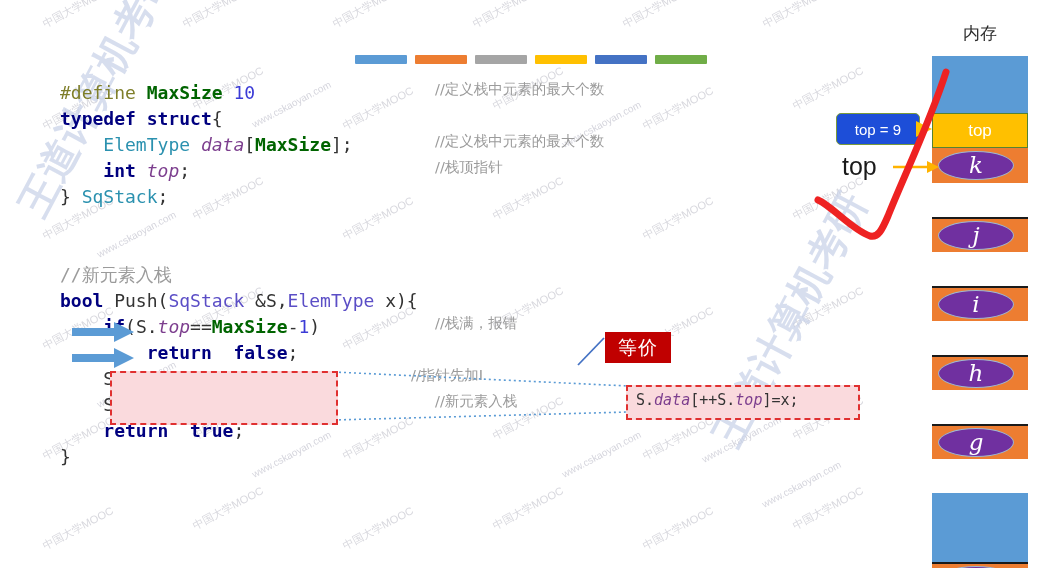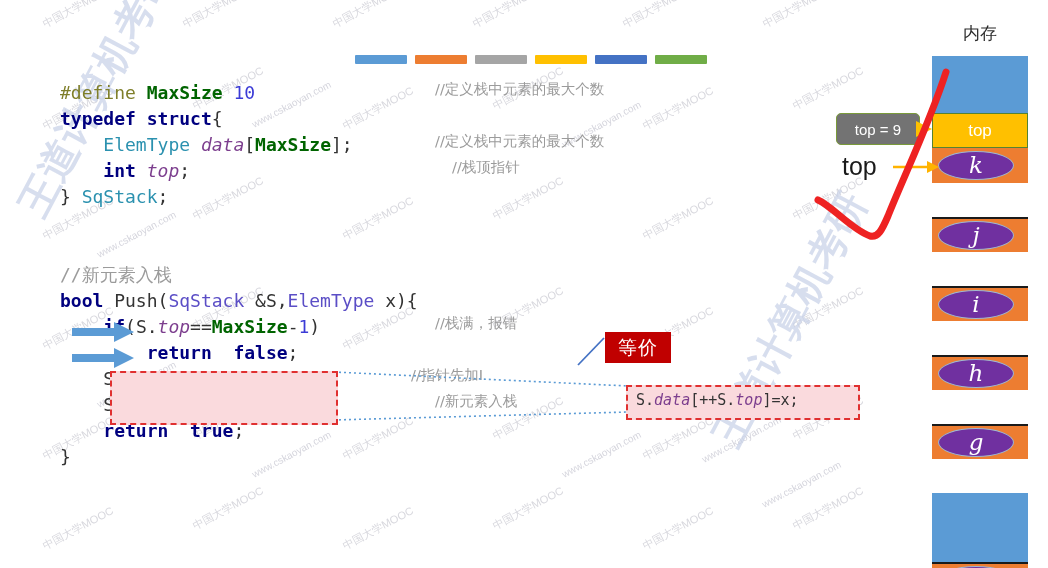--- a/index.html
+++ b/index.html
@@ -93,21 +93,21 @@
     background:#7030a0;border:1px solid #9fb8cf;
     display:flex;align-items:center;justify-content:center;
     color:#ffffff;font-size:23px;font-style:italic;
     font-family:"DejaVu Serif","Liberation Serif",serif;
     position:relative;left:-4px;
   }
 
   
   #callout{
     position:absolute;left:836px;top:113px;width:82px;height:30px;
-    background:#737373;border:1.6px solid #7a9a3a;border-radius:5px;
+    background:#1d4ed8;border:1.6px solid #7a9a3a;border-radius:5px;
     color:#ffffff;font-size:15px;display:flex;align-items:center;justify-content:center;
     font-family:"Liberation Sans",sans-serif;
   }
   #callout-tail{
     position:absolute;left:916px;top:121px;width:0;height:0;
     border-top:8px solid transparent;border-bottom:8px solid transparent;
     border-left:16px solid #ffc000;
   }
   #top-label{
     position:absolute;left:842px;top:152px;font-size:25px;color:#1a1a1a;
@@ -175,21 +175,21 @@
       <div class="bar" style="background: rgb(255, 192, 0);"></div>
       <div class="bar" style="background: rgb(68, 114, 196);"></div>
       <div class="bar" style="background: rgb(112, 173, 71);"></div>
     </div>
 
   <div id="code"><div class="ln"><span class="k-pre">#define </span><span class="k-macro">MaxSize</span><span class="k-plain"> </span><span class="k-num">10</span></div><div class="ln"><span class="k-kw">typedef struct</span><span class="k-plain">{</span></div><div class="ln"><span class="k-plain">    </span><span class="k-type">ElemType</span><span class="k-plain"> </span><span class="k-var">data</span><span class="k-plain">[</span><span class="k-macro">MaxSize</span><span class="k-plain">];</span></div><div class="ln"><span class="k-plain">    </span><span class="k-kw">int</span><span class="k-plain"> </span><span class="k-var">top</span><span class="k-plain">;</span></div><div class="ln"><span class="k-plain">} </span><span class="k-type">SqStack</span><span class="k-plain">;</span></div><div class="ln">&nbsp;</div><div class="ln">&nbsp;</div><div class="ln"><span class="k-plain" style="color: rgb(155, 155, 155);">//新元素入栈</span></div><div class="ln"><span class="k-kw">bool</span><span class="k-plain"> Push(</span><span class="k-sq">SqStack</span><span class="k-plain"> &amp;S,</span><span class="k-sq">ElemType</span><span class="k-plain"> x){</span></div><div class="ln"><span class="k-plain">    </span><span class="k-kw">if</span><span class="k-plain">(S.</span><span class="k-var">top</span><span class="k-plain">==</span><span class="k-macro">MaxSize</span><span class="k-plain">-</span><span class="k-num">1</span><span class="k-plain">)</span></div><div class="ln"><span class="k-plain">        </span><span class="k-kw">return  false</span><span class="k-plain">;</span></div><div class="ln"><span class="k-plain">    S.</span><span class="k-var">top</span><span class="k-plain"> = S.</span><span class="k-var">top</span><span class="k-plain"> + </span><span class="k-num">1</span><span class="k-plain">;</span></div><div class="ln"><span class="k-plain">    S.</span><span class="k-var">data</span><span class="k-plain">[S.</span><span class="k-var">top</span><span class="k-plain">]=x;</span></div><div class="ln"><span class="k-plain">    </span><span class="k-kw">return  true</span><span class="k-plain">;</span></div><div class="ln"><span class="k-plain">}</span></div></div>
 
   <div id="comment-layer">
       <div class="cmt" style="left: 435px; top: 80px;">//定义栈中元素的最大个数</div>
       <div class="cmt" style="left: 435px; top: 132px;">//定义栈中元素的最大个数</div>
-      <div class="cmt" style="left: 435px; top: 158px; margin-left: 17px;">//栈顶指针</div>
+      <div class="cmt" style="left: 435px; top: 158px;">//栈顶指针</div>
       <div class="cmt" style="left: 435px; top: 314px;">//栈满，报错</div>
       <div class="cmt" style="left: 411px; top: 366px;">//指针先加I</div>
       <div class="cmt" style="left: 435px; top: 392px;">//新元素入栈</div>
     </div>
 
   <svg class="blue-arrow" style="left:72px;top:322px;" width="62" height="20" viewBox="0 0 62 20">
     <path d="M0 6 H42 V0 L62 10 L42 20 V14 H0 Z" fill="#5b9bd5"></path>
   </svg>
   <svg class="blue-arrow" style="left:72px;top:348px;" width="62" height="20" viewBox="0 0 62 20">
     <path d="M0 6 H42 V0 L62 10 L42 20 V14 H0 Z" fill="#5b9bd5"></path>

